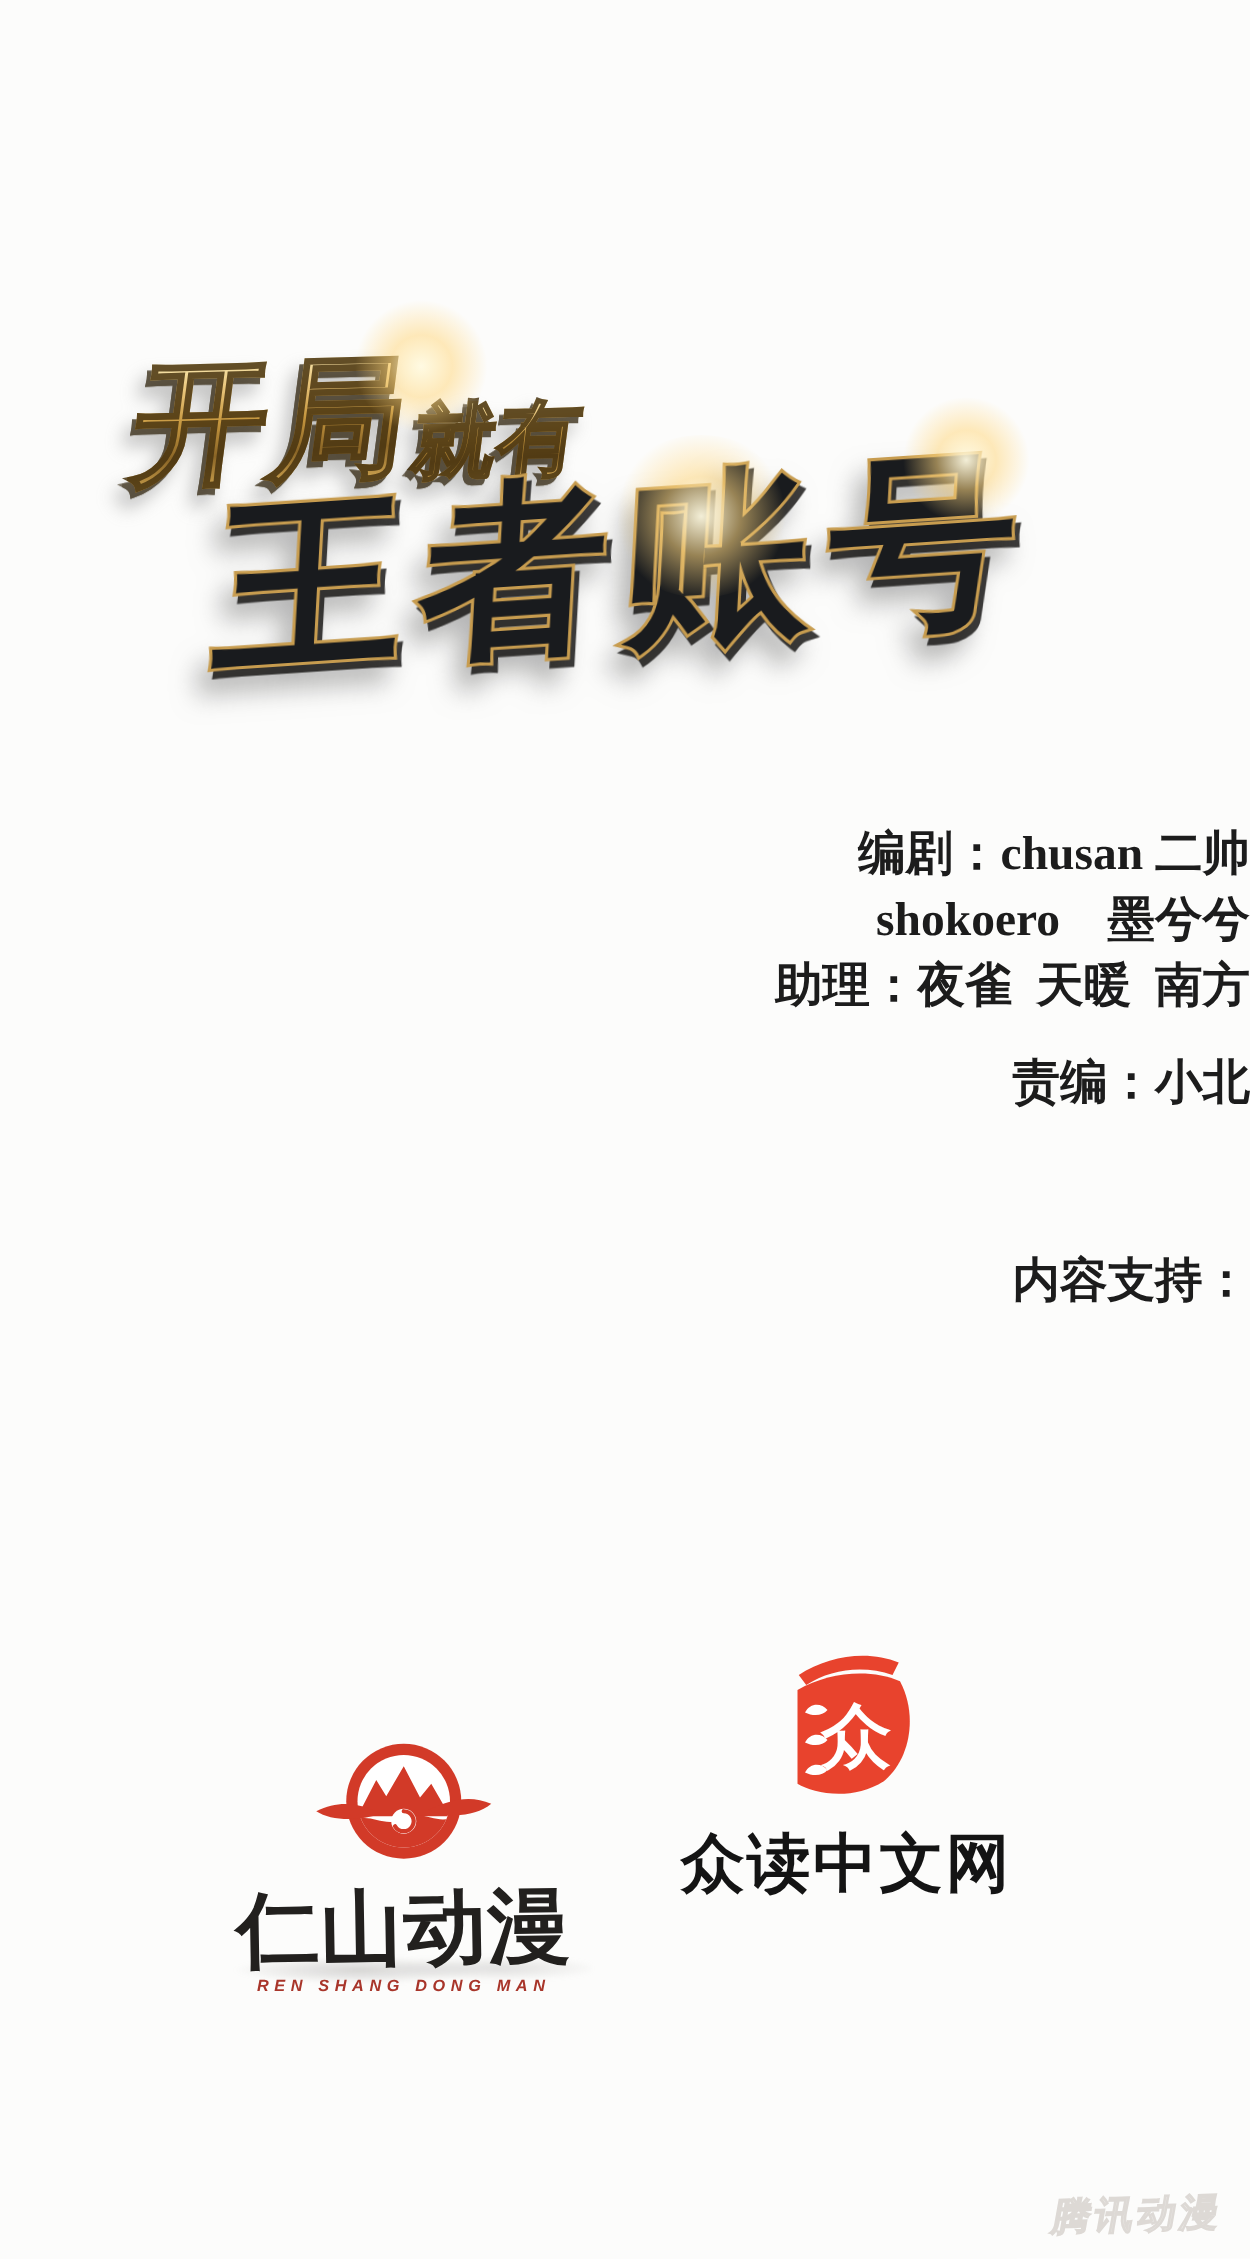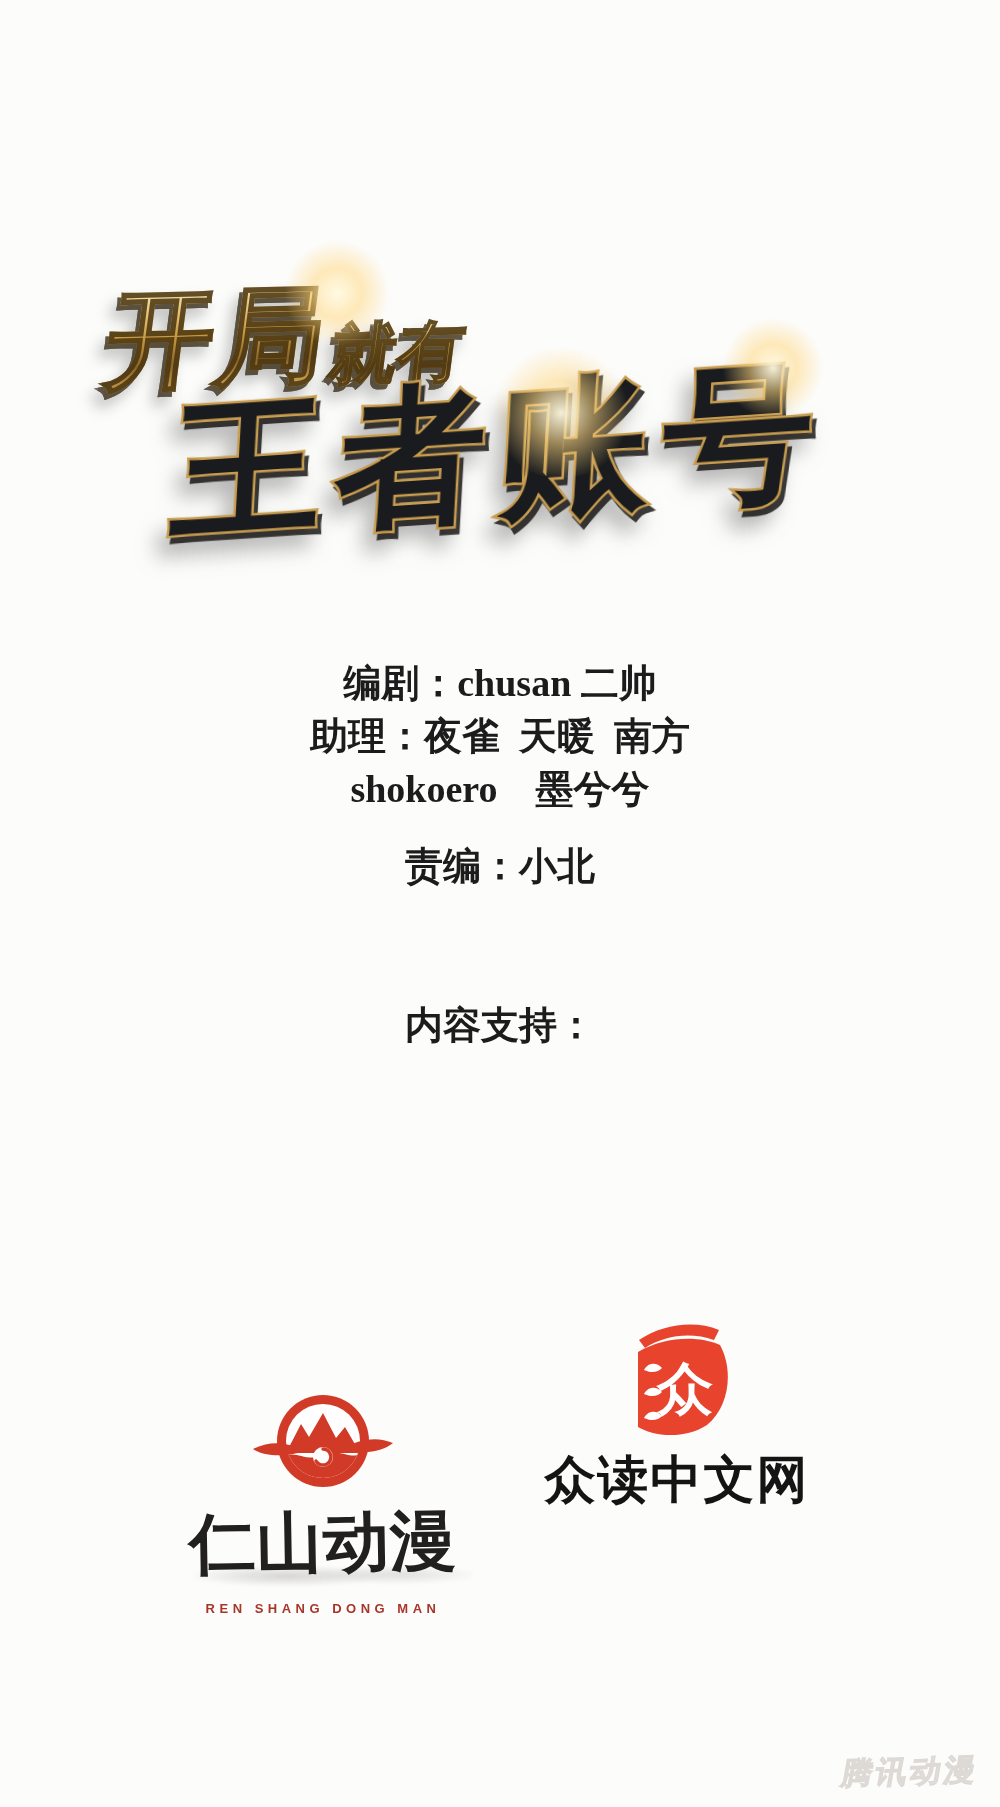--- a/index.html
+++ b/index.html
@@ -51,21 +51,21 @@
     position:absolute; border-radius:50%; pointer-events:none;
     background:radial-gradient(circle, rgba(255,250,225,0.95) 0%, rgba(255,216,130,0.55) 32%, rgba(255,216,130,0) 68%);
   }
   .flare-a { left:282px; top:238px; width:110px; height:110px; }
   .flare-b { left:486px; top:348px; width:150px; height:130px; }
   .flare-c { left:718px; top:318px; width:110px; height:100px; }
 
   
   .credits {
     position:absolute; left:0; top:657px; width:1000px;
-    text-align:center; color:#1c1c1c;
+    text-align:right; color:#1c1c1c;
     font-weight:bold; font-size:38px;
   }
   .credit-line { display:block; height:53px; line-height:53px; white-space:pre; }
   .editor-line { margin-top:24px; }
   .support-label { margin-top:106px; }
 
   
   .sponsor { position:absolute; width:330px; text-align:center; }
   .sponsor-left  { left:158px; top:1391px; }
   .sponsor-right { left:512px; top:1308px; }
@@ -77,25 +77,25 @@
   }
   .ink-smudge {
     position:absolute; left:15px; top:172px; width:300px; height:26px; z-index:1;
     background:radial-gradient(ellipse 48% 60% at 38% 50%, rgba(150,148,146,0.38), rgba(150,148,146,0) 70%),
                radial-gradient(ellipse 40% 55% at 75% 45%, rgba(160,158,156,0.30), rgba(160,158,156,0) 70%);
     filter:blur(1.5px);
   }
   .renshang-sub {
     font-family:"Liberation Sans","DejaVu Sans",sans-serif;
     font-size:13px; font-weight:bold; color:#a8352a;
-    letter-spacing:4.5px; margin-top:21px; position:relative; z-index:2;
+    letter-spacing:4.5px; margin-top:0; position:relative; z-index:2;font-style:italic;
   }
   .zhongdu-name {
     font-size:51px; font-weight:bold; color:#141414;
-    letter-spacing:2px; margin-top:6px; line-height:1.1;
+    letter-spacing:2px; margin-top:17px; line-height:1.1;
   }
   .logo-svg { display:inline-block; }
 
   
   .watermark {
     position:absolute; right:22px; bottom:14px;
     font-family:"Liberation Sans","DejaVu Sans",sans-serif;
     font-size:31px; font-weight:bold; letter-spacing:3px;
     color:#edebe8;
     -webkit-text-stroke:1px #ddd9d5;
@@ -116,22 +116,22 @@
   </div>
 
   <div class="title-line2">王者账号</div>
 
   <div class="flare flare-a"></div>
   <div class="flare flare-b"></div>
   <div class="flare flare-c"></div>
 
   <div class="credits">
     <span class="credit-line">编剧：chusan 二帅</span>
+    <span class="credit-line">shokoero　墨兮兮</span>
     <span class="credit-line">助理：夜雀 天暖 南方</span>
-    <span class="credit-line">shokoero　墨兮兮</span>
     <span class="credit-line editor-line">责编：小北</span>
     <span class="credit-line support-label">内容支持：</span>
   </div>
 
   <div class="sponsor sponsor-left">
     <svg class="logo-svg" width="160" height="106" viewBox="0 0 160 106">
       <circle cx="80" cy="50" r="46" fill="#d23a28"></circle>
       <circle cx="80" cy="50" r="37" fill="#ffffff"></circle>
       <clipPath id="innerC">
           <circle cx="80" cy="50" r="37"></circle>

